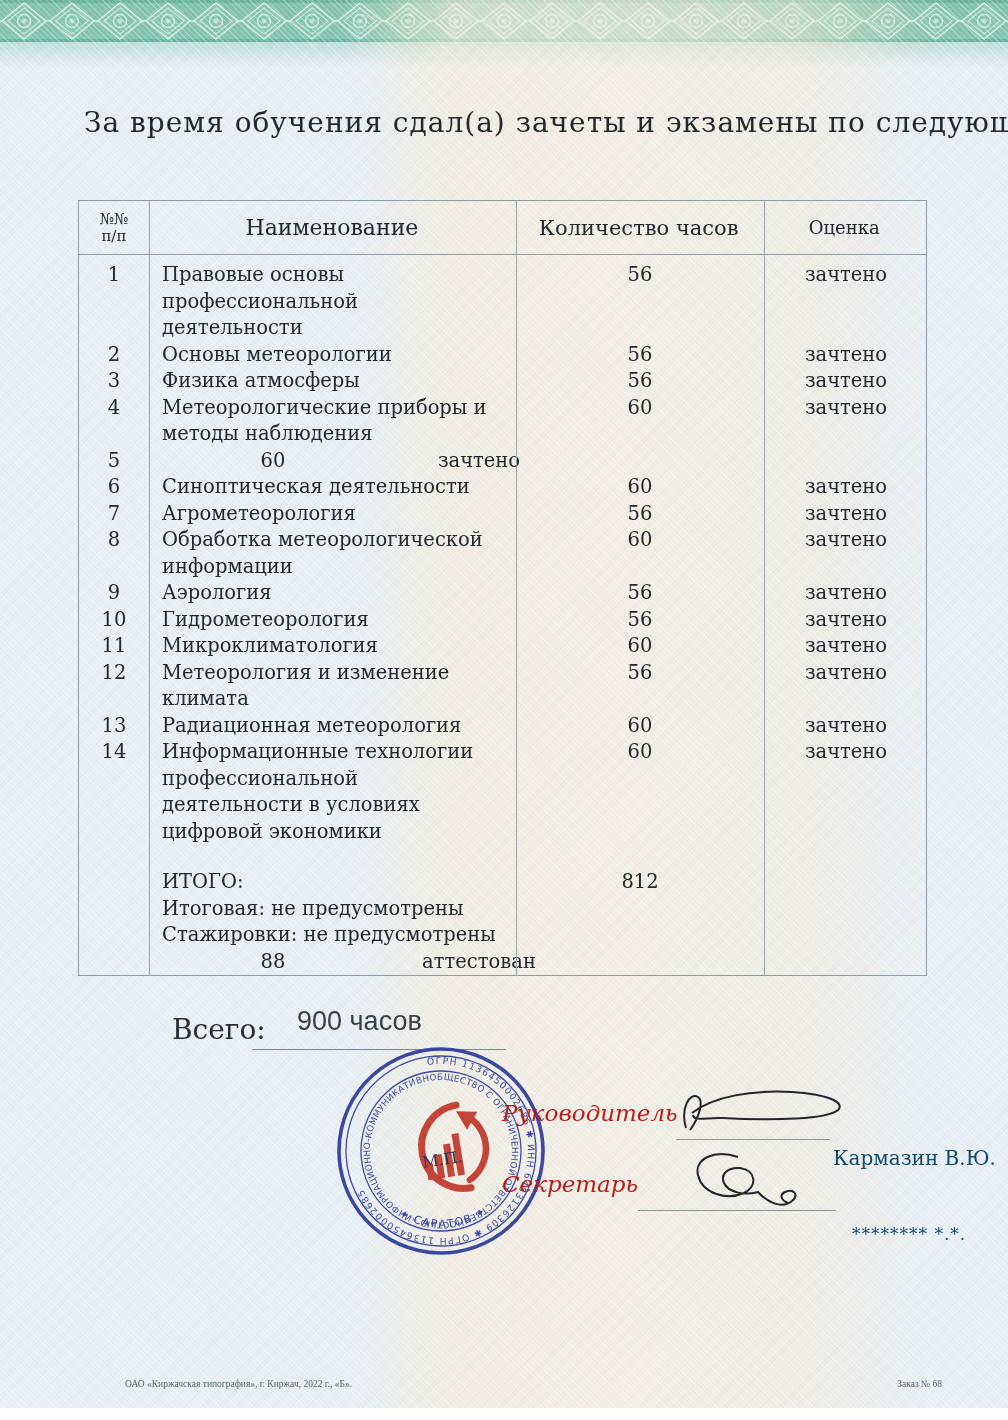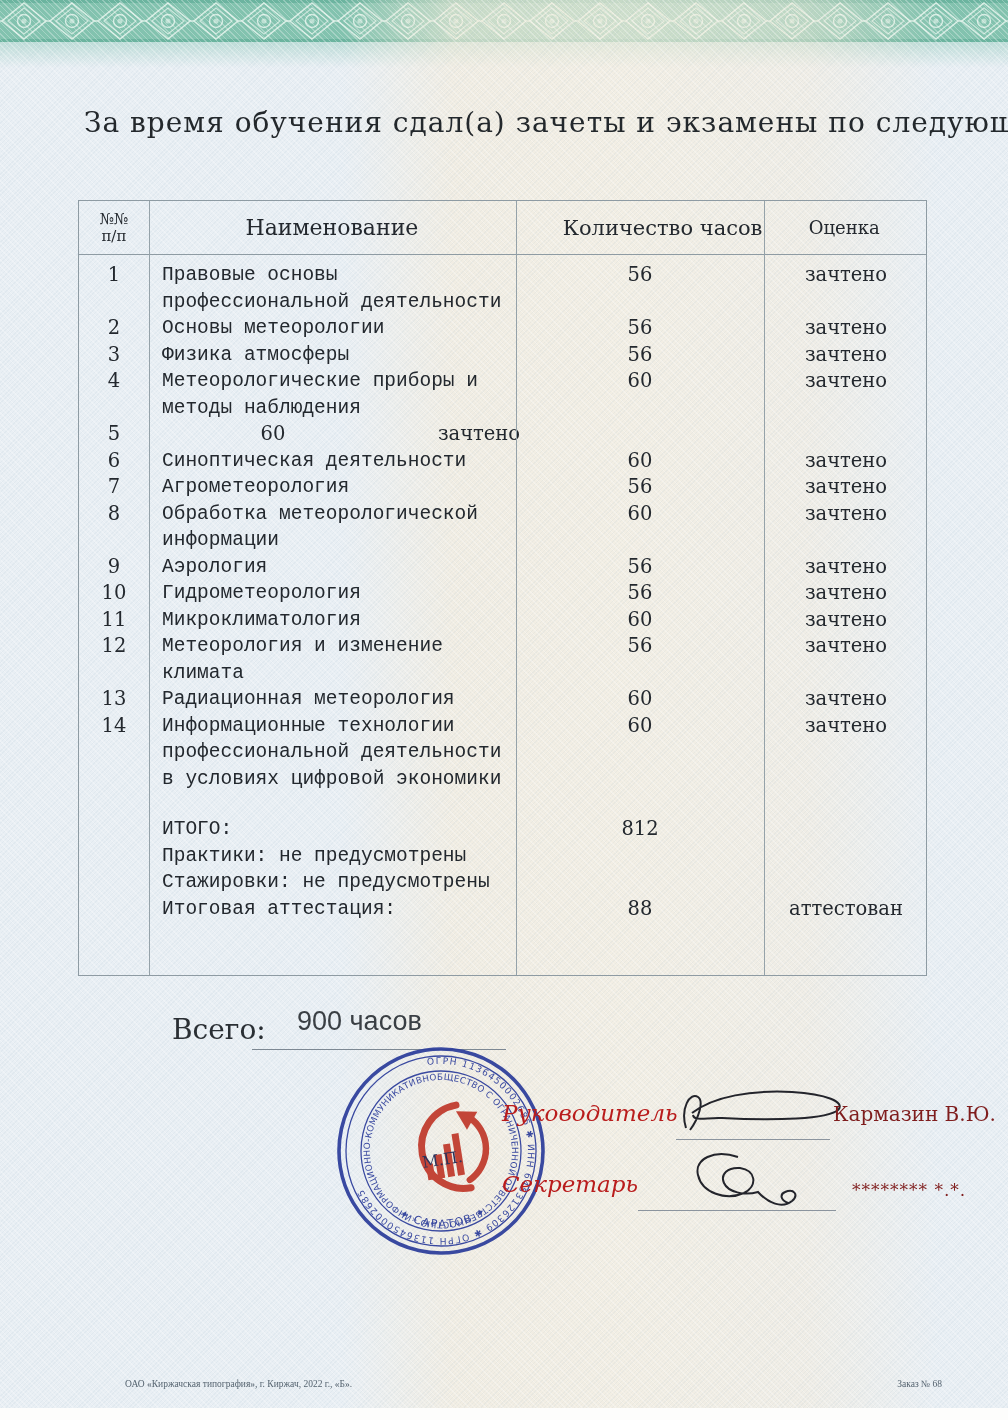--- a/index.html
+++ b/index.html
@@ -29,27 +29,27 @@
 
   
   .tablebox{position:absolute;left:78px;top:200px;width:849px;height:776px;
     border:1px solid #8e9ba3;box-sizing:border-box;color:#23282e;}
   .vline{position:absolute;top:0;bottom:0;width:1px;background:#95a2a9;}
   #vline1{left:70px}#vline2{left:437px}#vline3{left:685px}
   .thead{display:flex;height:54px;border-bottom:1px solid #8e9ba3;align-items:center;box-sizing:border-box;}
   .th{text-align:center;box-sizing:border-box;}
   .th-num{width:70px;font-size:15px;line-height:17px;}
   .th-name{width:367px;font-size:22px;}
-  .th-hours{width:248px;font-size:21px;text-align:right;}
+  .th-hours{width:248px;font-size:21px;}
   .th-grade{width:164px;font-size:18px;}
   .tbody{padding-top:7px;}
   .trow{display:flex;align-items:flex-start;}
   .c{box-sizing:border-box;font-size:19.5px;line-height:26.5px;}
   .c-num{width:70px;text-align:center;flex:none;}
-  .c-name{width:367px;padding-left:13px;padding-right:14px;flex:none;font-family:Liberation Mono, monospace;}
+  .c-name{width:367px;padding-left:13px;padding-right:14px;flex:none;}
   .c-hours{width:248px;text-align:center;flex:none;}
   .c-grade{width:164px;text-align:center;flex:none;}
   .summary{margin-top:24px;}
 
   
   .total-label{position:absolute;left:172px;top:1013px;font-size:28px;color:#2a2f34;}
   .total-value{position:absolute;left:297px;top:1006px;font-size:27px;color:#3a3f44;
     font-family:"Liberation Sans","DejaVu Sans",sans-serif;}
   .total-underline{position:absolute;left:252px;top:1049px;width:254px;height:1px;background:#7d8893;}
 
@@ -57,21 +57,21 @@
   .stamp{position:absolute;left:334px;top:1044px;width:214px;height:214px;
     transform:rotate(-9deg);opacity:0.93;}
 
   
   .sig-role{position:absolute;font-style:italic;font-size:23px;color:#b91c1c;}
   #role-head{left:502px;top:1100px;}
   #role-sec{left:502px;top:1171px;}
   .sig-line{position:absolute;height:1px;background:#8b949e;}
   #sigline-head{left:676px;top:1139px;width:154px;}
   #sigline-sec{left:638px;top:1210px;width:198px;}
-  .sig-name{position:absolute;font-size:20px;color:#7f1d1d;}
+  .sig-name{position:absolute;font-size:20px;color:#0c4a6e;margin-top:44px;}
   #name-head{left:833px;top:1102px;}
   #name-sec{left:852px;top:1180px;font-size:17px;letter-spacing:1px;}
   .sig-svg{position:absolute;}
   #sig-head-svg{left:660px;top:1080px;}
   #sig-sec-svg{left:668px;top:1143px;}
 
   
   .footer-text{position:absolute;top:1379px;font-size:9.5px;color:#55636f;
     font-family:"Liberation Serif","DejaVu Serif",serif;margin-left:43px;}
   #footer-left{left:82px;}
@@ -209,33 +209,32 @@
       <div class="summary">
 
       <div class="trow">
           <div class="c c-num"></div>
           <div class="c c-name">ИТОГО:</div>
           <div class="c c-hours">812</div>
           <div class="c c-grade"></div>
         </div>
           <div class="trow">
           <div class="c c-num"></div>
-          <div class="c c-name">Практики: не предусмотрены</div>
+          <div class="c c-name">Итоговая: не предусмотрены</div>
           <div class="c c-hours"></div>
           <div class="c c-grade"></div>
         </div>
           <div class="trow">
           <div class="c c-num"></div>
           <div class="c c-name">Стажировки: не предусмотрены</div>
           <div class="c c-hours"></div>
           <div class="c c-grade"></div>
         </div>
           <div class="trow">
           <div class="c c-num"></div>
-          <div class="c c-name">Итоговая аттестация:</div>
           <div class="c c-hours">88</div>
           <div class="c c-grade">аттестован</div>
         </div>
         </div>
     </div>
   </div>
 
   <div class="total-label">Всего:</div>
   <div class="total-value">900 часов</div>
   <div class="total-underline"></div>

